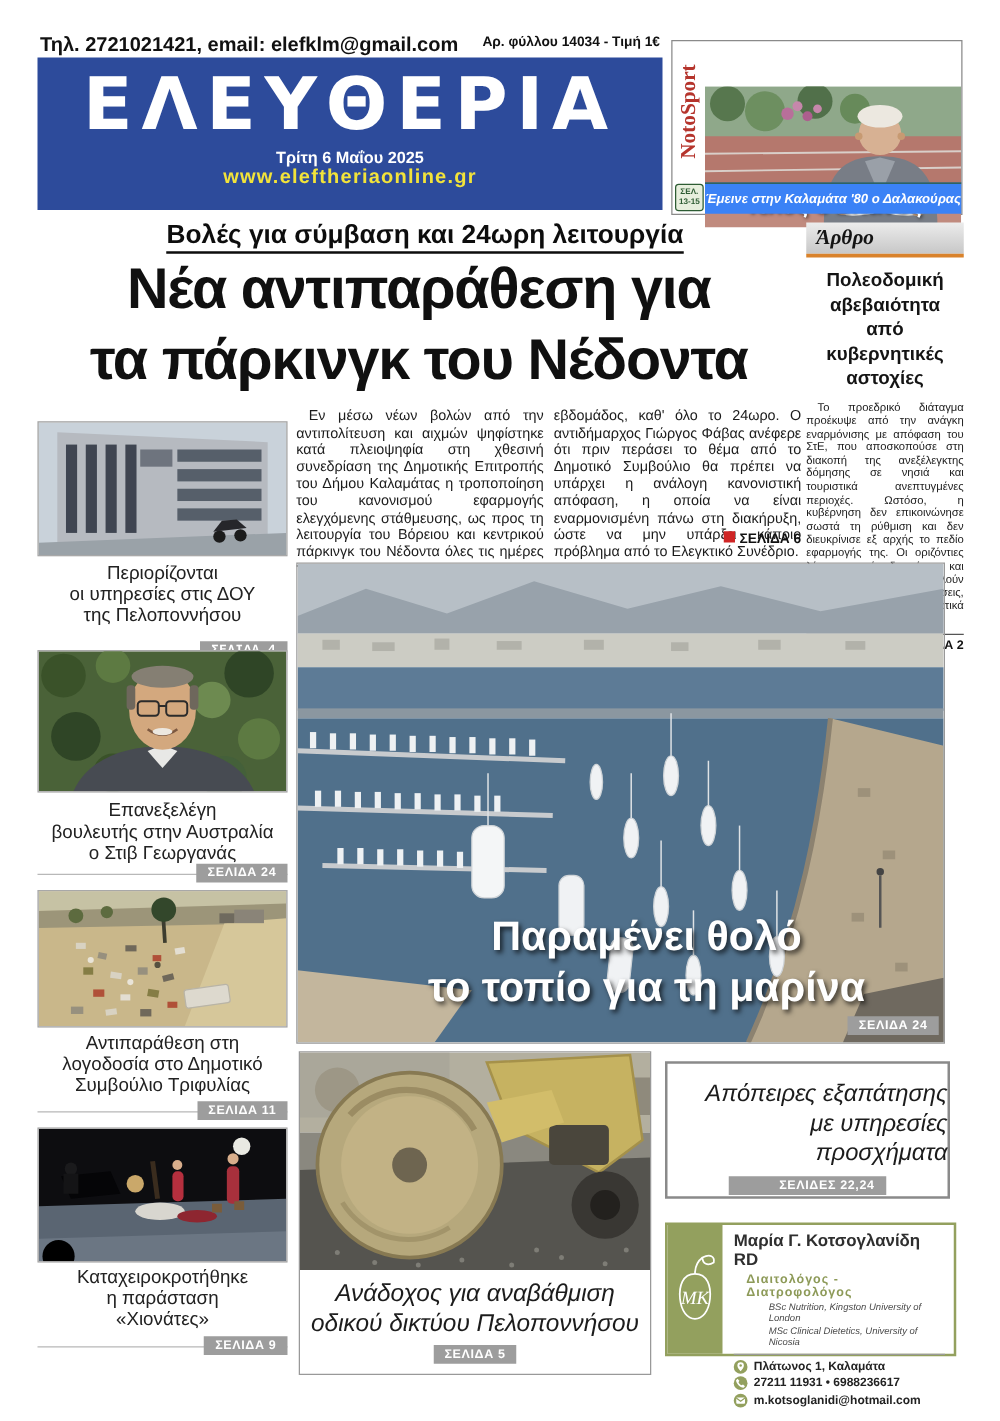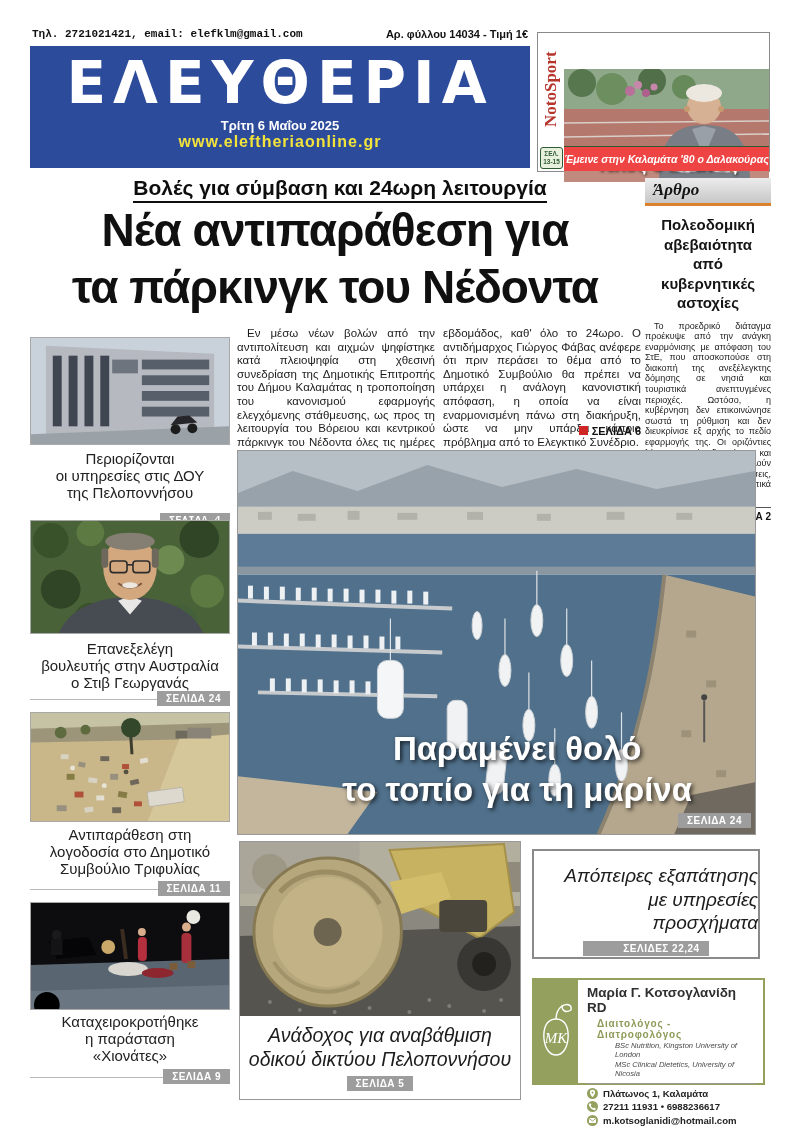--- a/index.html
+++ b/index.html
@@ -1,21 +1,21 @@
 <!DOCTYPE html>
 <html><head>
 <meta charset="utf-8">
 <style>
   html,body{margin:0;padding:0;background:#ffffff;}
   .page{position:relative;width:800px;height:1137px;background:#fff;overflow:hidden;
         font-family:"Liberation Sans",sans-serif;outline:1px solid #d8d8d8;}
   .page *{box-sizing:border-box;}
 
   
-  .topbar-left{position:absolute;left:32px;top:28px;font-size:11px;font-weight:bold;color:#111;font-family:Liberation Mono, monospace;}
+  .topbar-left{position:absolute;left:32px;top:28px;font-size:16px;font-weight:bold;color:#111;}
   .topbar-right{position:absolute;left:280px;top:28px;width:248px;text-align:right;font-size:11px;font-weight:bold;color:#111;}
 
   
   .masthead{position:absolute;left:30px;top:46px;width:500px;height:122px;background:#2d4b9b;text-align:center;}
   .mh-title{margin-top:4px;font-family:"DejaVu Sans",sans-serif;font-weight:bold;font-size:58px;line-height:66px;
             color:#fff;letter-spacing:7px;}
   .mh-date{font-size:13px;font-weight:bold;color:#fff;line-height:15px;margin-top:2px;}
   .mh-site{font-size:16px;font-weight:bold;color:#f2e33a;letter-spacing:1px;line-height:18px;}
 
   
@@ -23,21 +23,21 @@
   .noto-brand{position:absolute;left:0;top:0;width:26px;height:112px;
               writing-mode:vertical-rl;transform:rotate(180deg);text-align:center;
               font-family:"Liberation Serif",serif;font-weight:bold;font-size:17px;color:#b5342c;line-height:26px;}
   .noto-badge{position:absolute;left:2px;bottom:2px;width:23px;background:#e7efdd;border:1px solid #2d5c33;
               border-radius:3px;color:#2d5c33;font-size:6.5px;font-weight:bold;text-align:center;line-height:8px;padding:2px 0;}
   .noto-badge span{display:block;}
   .noto-photo{position:absolute;left:26px;top:0;width:205px;height:113px;overflow:hidden;margin-top:36px;}
   .noto-photo svg{display:block;}
   .noto-headline{position:absolute;left:0;bottom:6px;width:100%;text-align:center;color:#fff;
                  font-size:19px;font-weight:bold;text-shadow:1px 1px 3px rgba(0,0,0,.75);}
-  .noto-green{position:absolute;left:26px;bottom:0;width:205px;height:25px;background:#ef4444;border-top:1px solid #2c5a32;
+  .noto-green{position:absolute;left:26px;bottom:0;width:205px;height:25px;background:#3b82f6;border-top:1px solid #2c5a32;
               color:#fff;font-style:italic;font-weight:bold;font-size:10.5px;text-align:center;line-height:24px;}
 
   
   .kicker-wrap{position:absolute;left:35px;top:176px;width:610px;text-align:center;}
   .kicker{display:inline-block;font-size:21px;font-weight:bold;color:#0d0d0d;border-bottom:2.5px solid #0d0d0d;padding-bottom:1px;}
   .headline{position:absolute;left:25px;top:202px;width:620px;text-align:center;
             font-size:46px;line-height:57px;font-weight:bold;letter-spacing:-1px;color:#101010;}
   .lead-col{position:absolute;top:327px;width:198px;font-size:11.5px;line-height:13.6px;text-align:justify;color:#1b1b1b;}
   .lead-col1{left:237px;text-indent:10px;}
   .lead-col2{left:443px;height:112px;}

